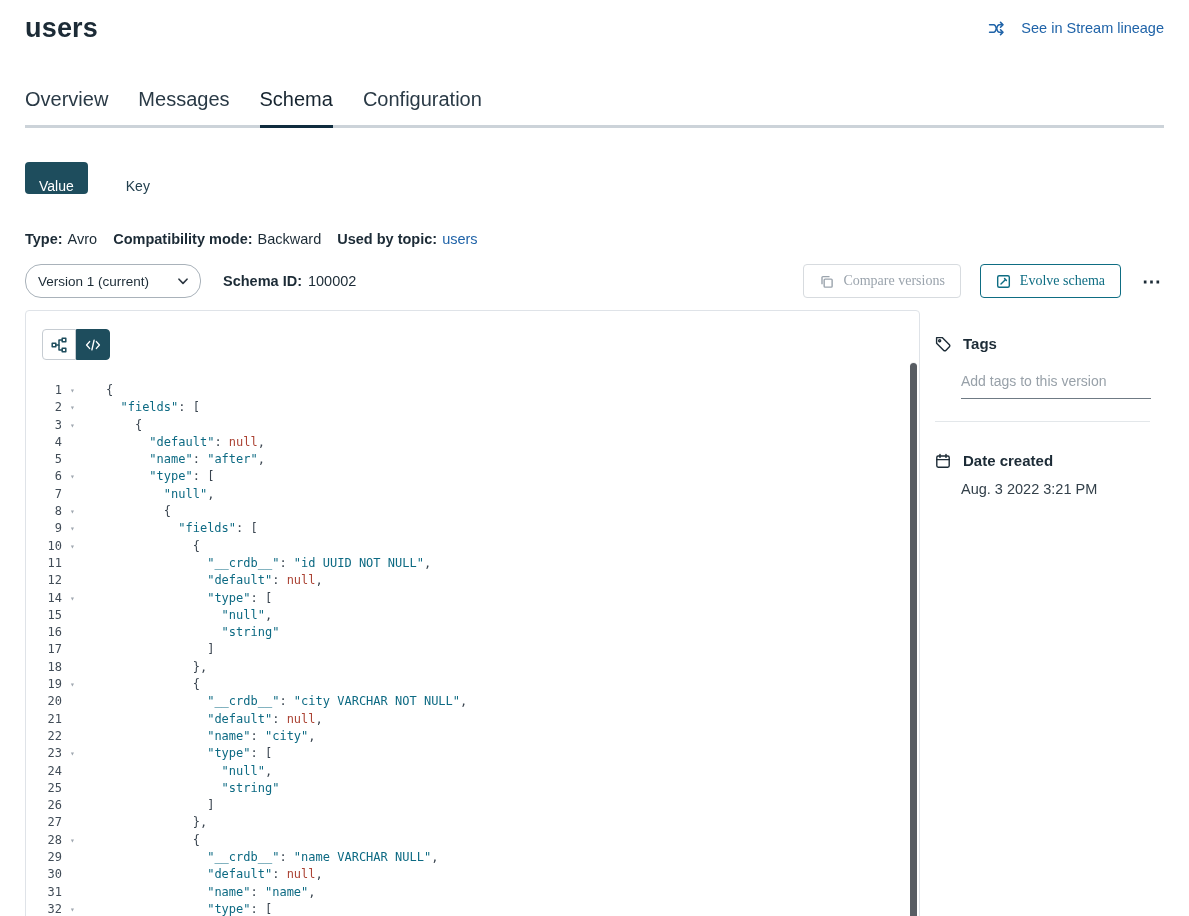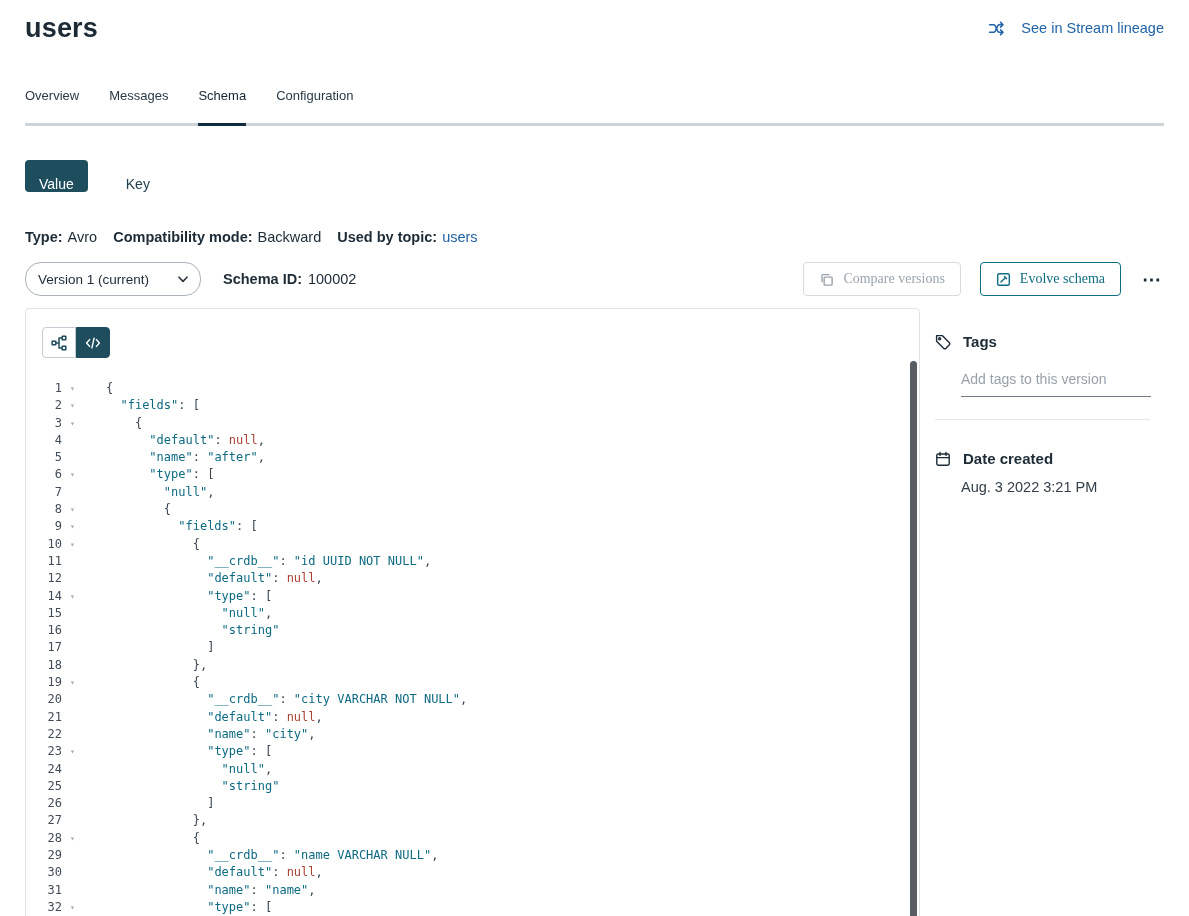--- a/index.html
+++ b/index.html
@@ -8,21 +8,21 @@
   .page { width:1189px; height:916px; padding:0 25px; position:relative; }
 
   
   .page-header { display:flex; justify-content:space-between; align-items:center; padding-top:12px; }
   .page-header h1 { font-size:27px; font-weight:700; line-height:32px; letter-spacing:.2px; }
   .lineage-link { display:flex; gap:16px; color:#1f63a8; font-size:14.5px;
     font-weight:500; text-decoration:none; cursor:pointer; }
 
   
   .tabs { display:flex; gap:30px; margin-top:44px; border-bottom:3px solid #ccd3d9; }
-  .tab { font-size:13px; color:#2a3a46; padding-bottom:20px; margin-bottom:-3px;
+  .tab { font-size:20px; color:#2a3a46; padding-bottom:14px; margin-bottom:-3px;
     border-bottom:3px solid transparent; cursor:pointer; }
   .tab.active { border-bottom-color:#102c3e; color:#16242f; }
 
   
   .toggle-row { margin-top:34px; display:flex; align-items:center; gap:24px; }
   .toggle { border:none; background:transparent; font-family:inherit; font-size:14px;
     height:30px; padding:16px 14px; border-radius:4px; color:#23404f; cursor:pointer; }
   .toggle.active { background:#1e4d5d; color:#fff; }
 
   

